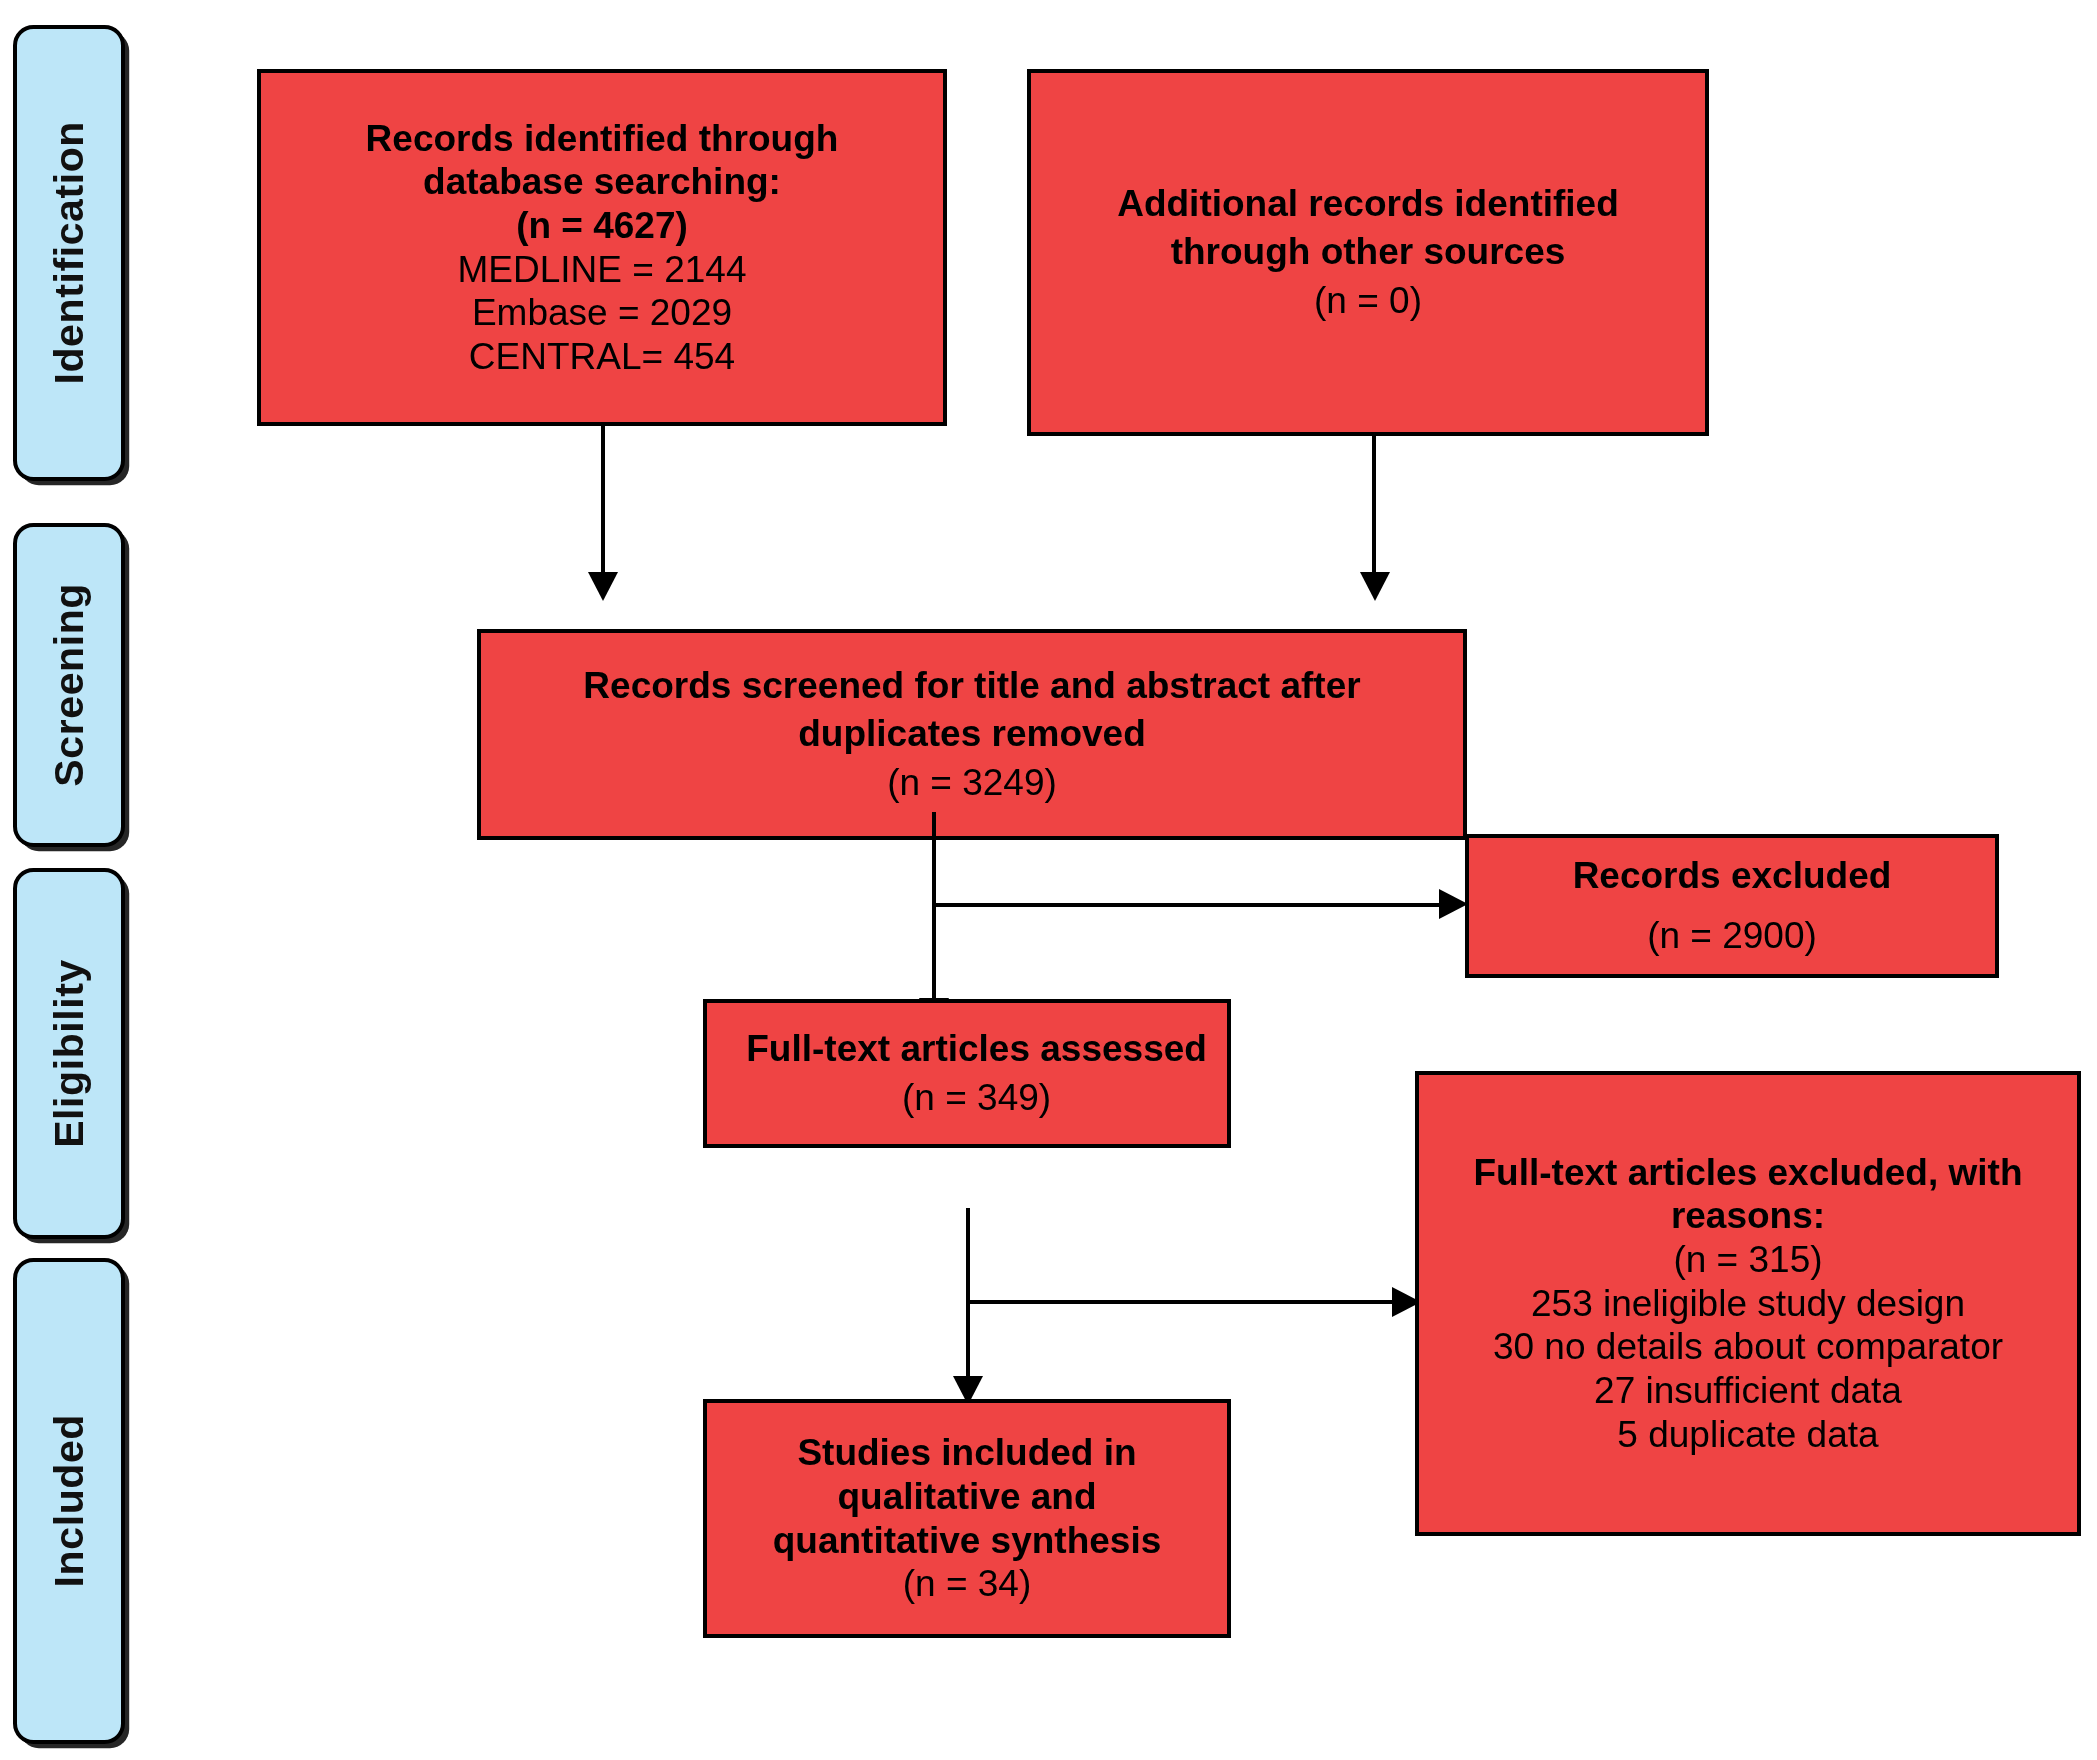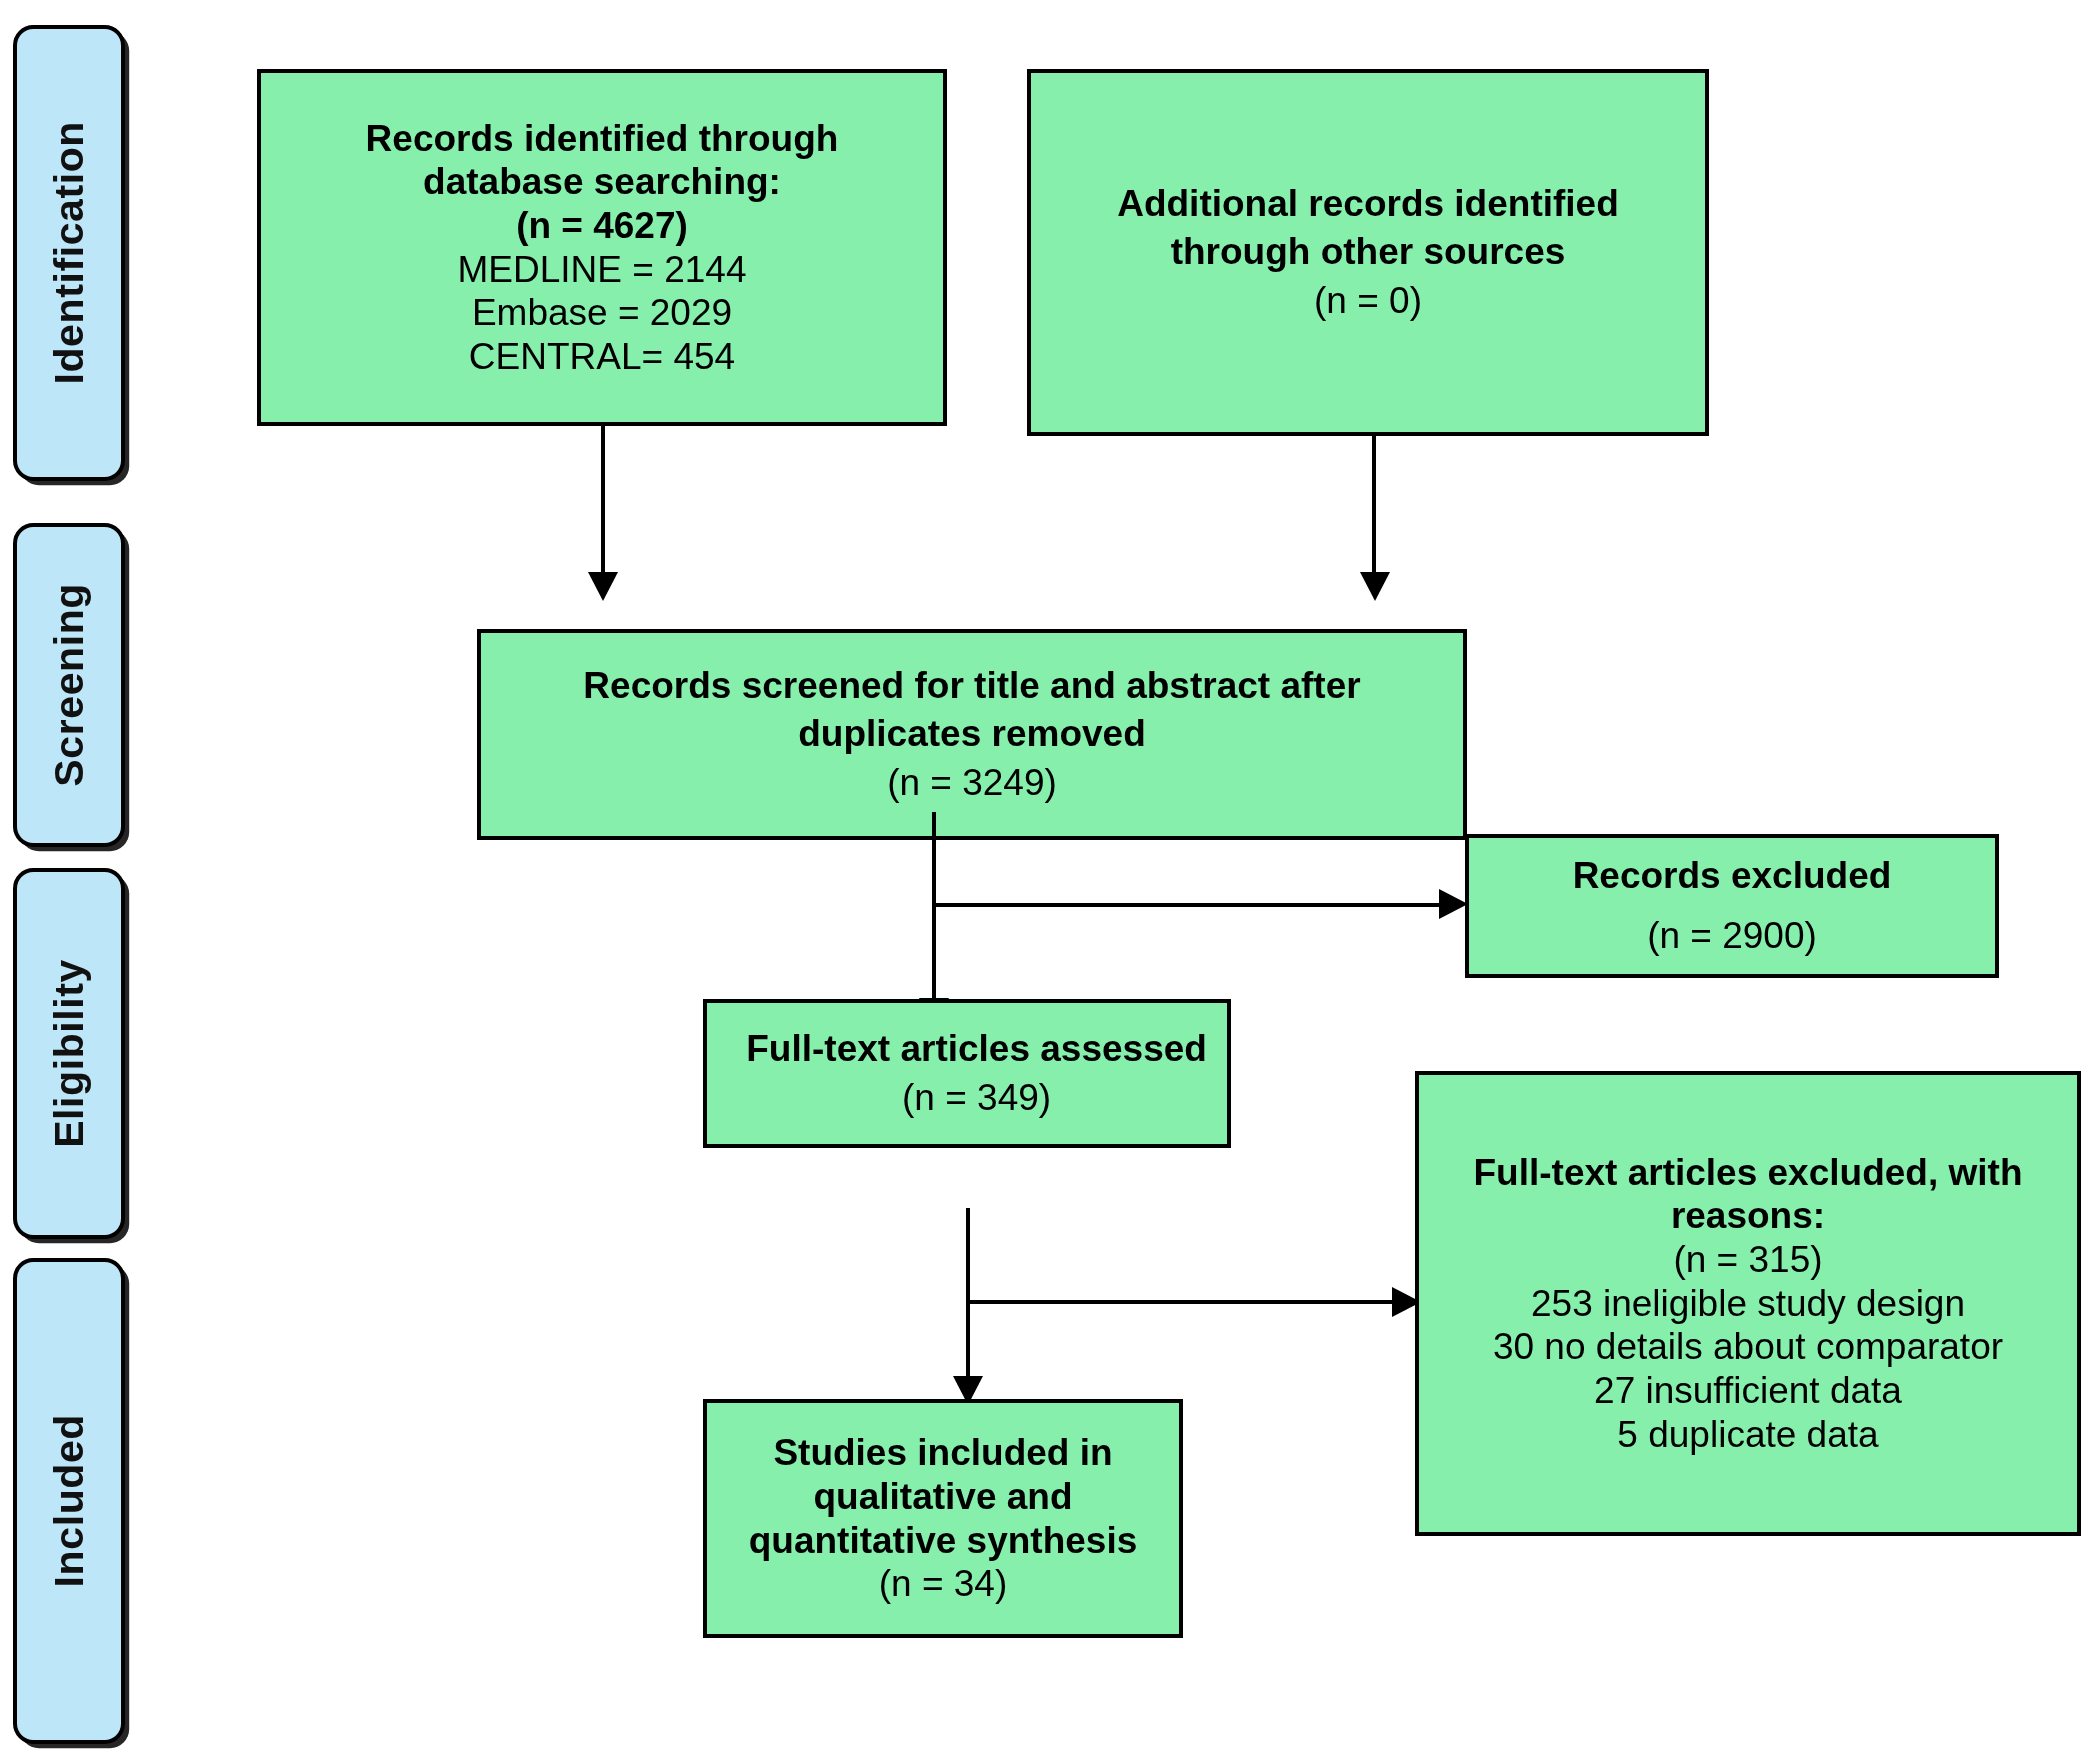--- a/index.html
+++ b/index.html
@@ -39,21 +39,21 @@
     font-size: 41px;
     letter-spacing: 0.6px;
     white-space: nowrap;
     line-height: 1;
     color: #111111;
   }
 
   
   .flow-box {
     position: absolute;
-    background: #86efac;
+    background: #ef4444;
     border: 4.2px solid #000000;
     box-sizing: border-box;
     display: flex;
     flex-direction: column;
     align-items: center;
     justify-content: center;
     text-align: center;
     padding: 6px 10.8px;
   }
   .flow-box .line {
@@ -166,21 +166,21 @@
   <div class="flow-box" style="left:1415px; top:1071px; width:666px; height:465px;">
     <span class="line bold tight">Full-text articles excluded, with</span>
     <span class="line bold tight">reasons:</span>
     <span class="line reg tight">(n = 315)</span>
     <span class="line reg tight">253 ineligible study design</span>
     <span class="line reg tight">30 no details about comparator</span>
     <span class="line reg tight">27 insufficient data</span>
     <span class="line reg tight">5 duplicate data</span>
   </div>
 
-  <div class="flow-box" style="left:703px; top:1399px; width:480px; height:239px;">
+  <div class="flow-box" style="left:703px; top:1399px; width:528px; height:239px;">
     <span class="line bold tight">Studies included in</span>
     <span class="line bold tight">qualitative and</span>
     <span class="line bold tight">quantitative synthesis</span>
     <span class="line reg tight">(n = 34)</span>
   </div>
 
 </div>
 
 
 </body></html>

